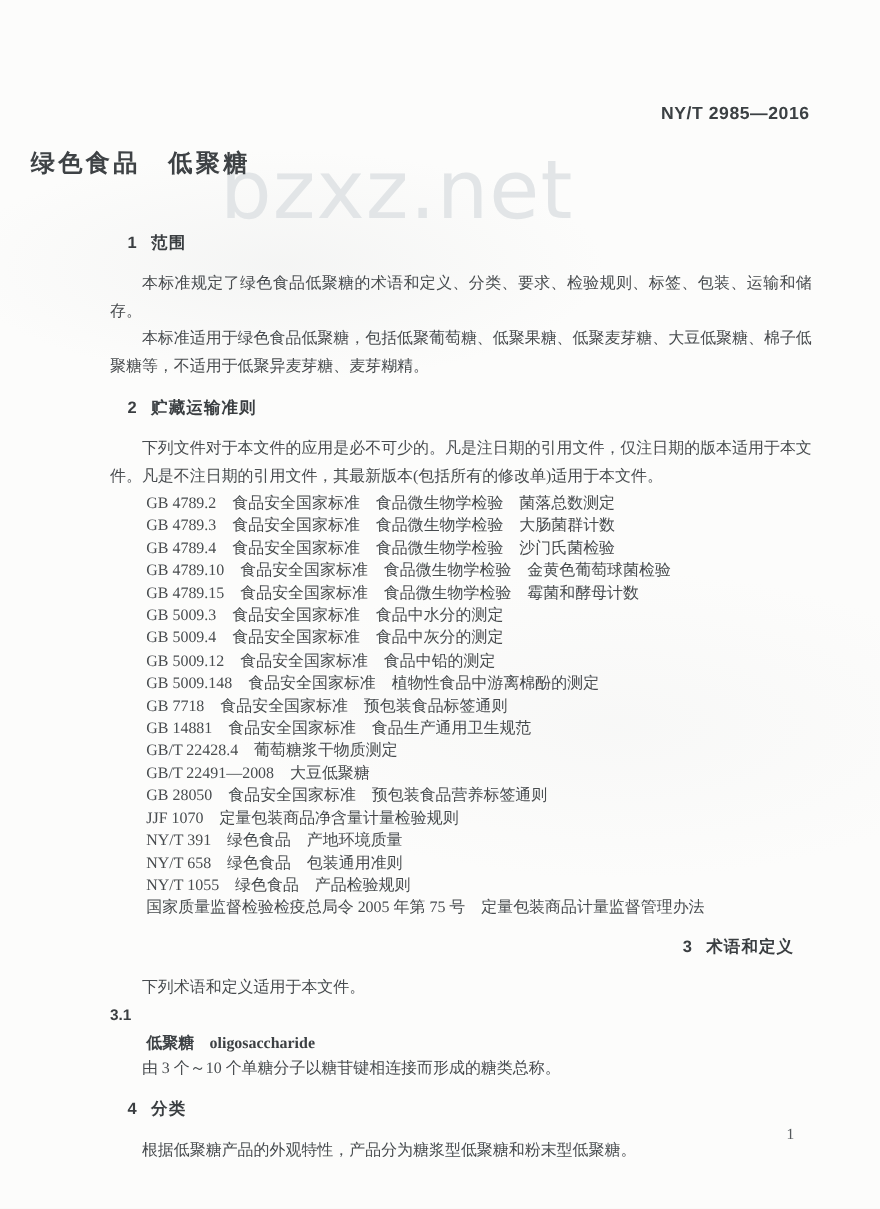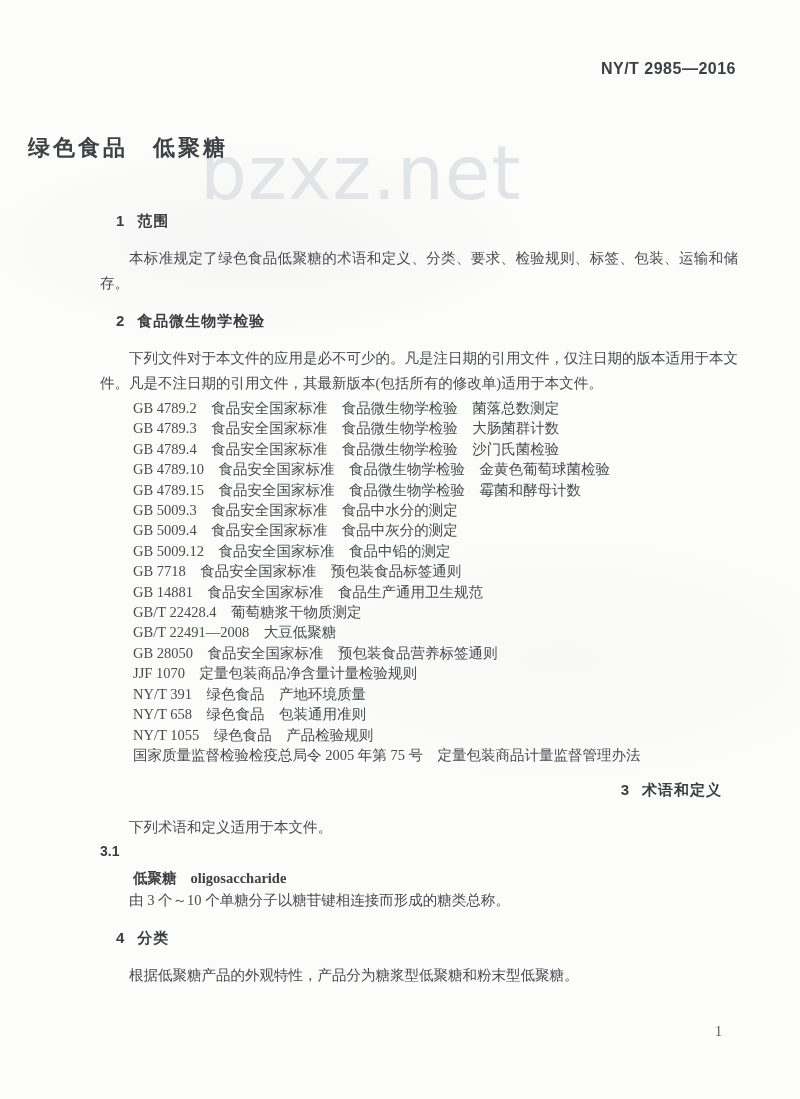--- a/index.html
+++ b/index.html
@@ -27,21 +27,21 @@
     z-index: 0;
     font-family: "DejaVu Sans", "Liberation Sans", sans-serif;
     font-weight: normal;
     font-size: 74px;
     letter-spacing: 1px;
     color: #e2e5e7;
     user-select: none;
   }
   .header-code {
     position: absolute;
-    top: 60px;
+    top: 95px;
     right: 64px;
     z-index: 1;
     font-family: "Liberation Sans", "DejaVu Sans", sans-serif;
     font-weight: 600;
     font-size: 16px;
     letter-spacing: 0.5px;
     color: #3b4043;
   }
   .doc-title {
     position: absolute;
@@ -143,34 +143,36 @@
   <div class="header-code">NY/T 2985—2016</div>
 
   <div class="doc-title">绿色食品　低聚糖</div>
 
   <div class="content">
 
     <h2 class="sec h-s1">
       <span class="sec-num">1</span><span>范围</span>
     </h2>
     <p class="body p-scope1">本标准规定了绿色食品低聚糖的术语和定义、分类、要求、检验规则、标签、包装、运输和储存。</p>
+    <p class="body p-scope2">本标准适用于绿色食品低聚糖，包括低聚葡萄糖、低聚果糖、低聚麦芽糖、大豆低聚糖、棉子低聚糖等，不适用于低聚异麦芽糖、麦芽糊精。</p>
 
     <h2 class="sec h-s2">
-      <span class="sec-num">2</span><span>食品微生物学检验</span>
+      <span class="sec-num">2</span><span>贮藏运输准则</span>
     </h2>
     <p class="body p-norm-intro">下列文件对于本文件的应用是必不可少的。凡是注日期的引用文件，仅注日期的版本适用于本文件。凡是不注日期的引用文件，其最新版本(包括所有的修改单)适用于本文件。</p>
     <ul class="refs">
         <li class="ref-item">GB 4789.2　食品安全国家标准　食品微生物学检验　菌落总数测定</li>
         <li class="ref-item">GB 4789.3　食品安全国家标准　食品微生物学检验　大肠菌群计数</li>
         <li class="ref-item">GB 4789.4　食品安全国家标准　食品微生物学检验　沙门氏菌检验</li>
         <li class="ref-item">GB 4789.10　食品安全国家标准　食品微生物学检验　金黄色葡萄球菌检验</li>
         <li class="ref-item">GB 4789.15　食品安全国家标准　食品微生物学检验　霉菌和酵母计数</li>
         <li class="ref-item">GB 5009.3　食品安全国家标准　食品中水分的测定</li>
         <li class="ref-item">GB 5009.4　食品安全国家标准　食品中灰分的测定</li>
         <li class="ref-item">GB 5009.12　食品安全国家标准　食品中铅的测定</li>
+        <li class="ref-item">GB 5009.148　食品安全国家标准　植物性食品中游离棉酚的测定</li>
         <li class="ref-item">GB 7718　食品安全国家标准　预包装食品标签通则</li>
         <li class="ref-item">GB 14881　食品安全国家标准　食品生产通用卫生规范</li>
         <li class="ref-item">GB/T 22428.4　葡萄糖浆干物质测定</li>
         <li class="ref-item">GB/T 22491—2008　大豆低聚糖</li>
         <li class="ref-item">GB 28050　食品安全国家标准　预包装食品营养标签通则</li>
         <li class="ref-item">JJF 1070　定量包装商品净含量计量检验规则</li>
         <li class="ref-item">NY/T 391　绿色食品　产地环境质量</li>
         <li class="ref-item">NY/T 658　绿色食品　包装通用准则</li>
         <li class="ref-item">NY/T 1055　绿色食品　产品检验规则</li>
         <li class="ref-item">国家质量监督检验检疫总局令 2005 年第 75 号　定量包装商品计量监督管理办法</li>

